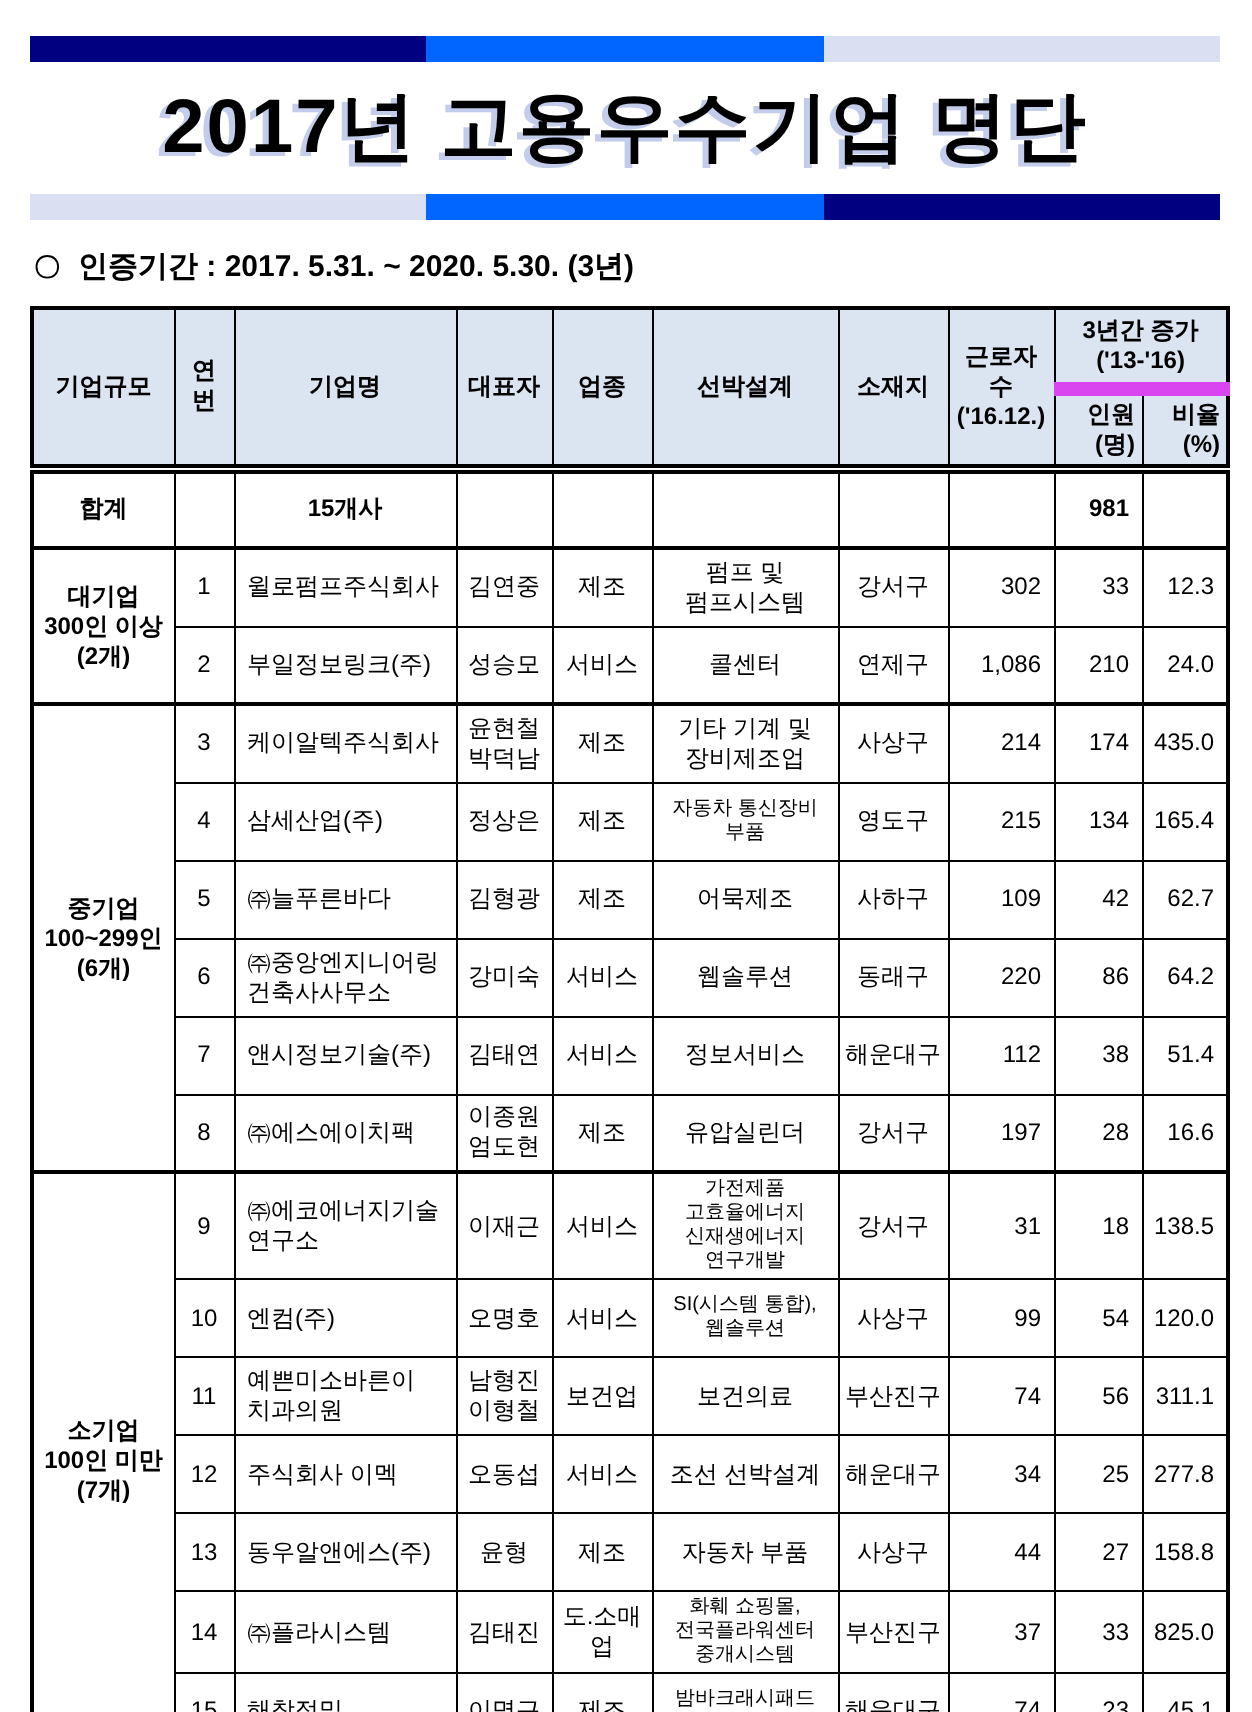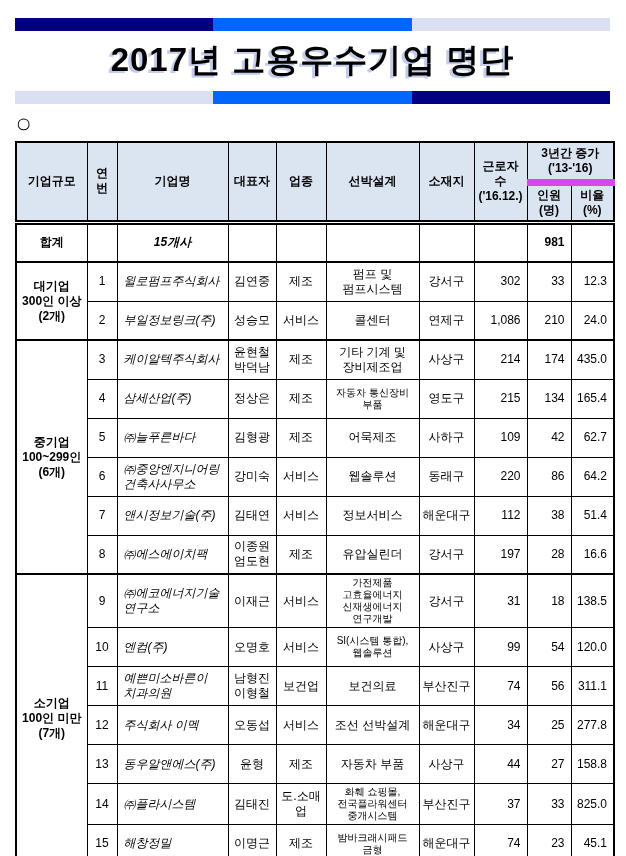--- a/index.html
+++ b/index.html
@@ -14,21 +14,21 @@
 
   
   .banner { width: 595px; }
   .bar { display: flex; height: 13px; width: 100%; }
   .bar .seg { flex: 1 1 0; }
   .seg-navy  { background: #000080; }
   .seg-blue  { background: #0066ff; }
   .seg-lav   { background: #dbdff2; }
   .main-title {
     text-align: center;
-    font-size: 33px;
+    font-size: 38px;
     font-weight: bold;
     letter-spacing: 1px;
     padding: 7px 0 8px 0;
     color: #000000;
     text-shadow: -3px 2px 0 #c3ccea;
     white-space: nowrap;
   }
 
   
   .cert-line {
@@ -58,28 +58,28 @@
     line-height: 1.25;
     padding: 2px 3px;
     overflow: hidden;
   }
   .roster thead th {
     background: #dbe5f1;
     font-weight: bold;
     border-bottom: 7px solid #d946ef;
   }
   .roster thead tr.h-row1 th { height: 40px; }
-  .roster thead tr.h-row2 th { height: 24px; }
+  .roster thead tr.h-row2 th { height: 24px; text-align: right; }
   
   .roster thead th.dbl { border-bottom: 5px double #000; }
   .roster tbody td { height: 39px; background: #fff; }
   .roster tr.summary td { font-weight: bold; height: 40px; }
   .roster tr.group-start td { border-top: 2px solid #000; }
   td.col-scale { font-weight: bold; margin-top: 41px; }
-  td.col-name  { text-align: left; padding-left: 6px; font-style: italic; }
+  td.col-name  { text-align: left; padding-left: 6px; }
   tr.summary td.col-name { text-align: center; padding-left: 3px; }
   td.col-num   { text-align: right; padding-right: 6px; }
   td.col-prod.small { font-size: 10px; line-height: 1.2; }
 </style>
 </head>
 <body>
 
 <div class="page">
 
   <div class="banner">
@@ -91,20 +91,21 @@
     <h1 class="main-title">2017년 고용우수기업 명단</h1>
     <div class="bar">
       <span class="seg seg-lav"></span>
       <span class="seg seg-blue"></span>
       <span class="seg seg-navy"></span>
     </div>
   </div>
 
   <div class="cert-line">
     <span class="cert-bullet">〇</span>
+    <span>인증기간 : 2017. 5.31. ~ 2020. 5.30. (3년)</span>
   </div>
 
   <table class="roster">
     <colgroup>
       <col style="width:71px">
         <col style="width:30px">
         <col style="width:111px">
       <col style="width:48px">
         <col style="width:50px">
         <col style="width:93px">

